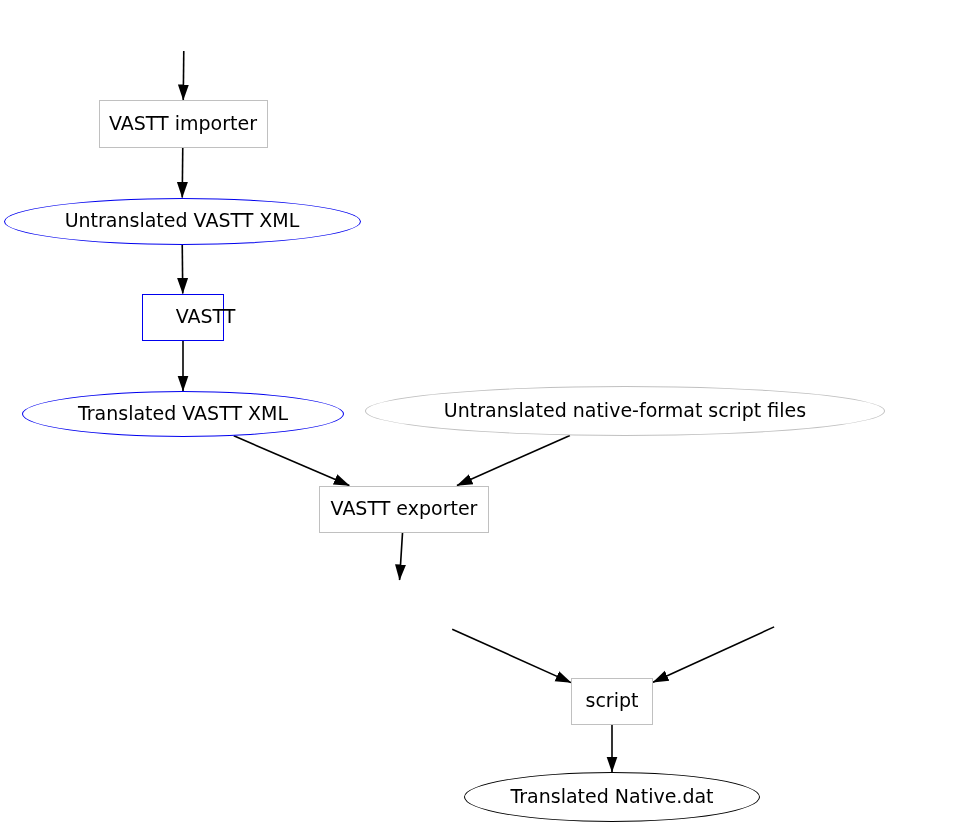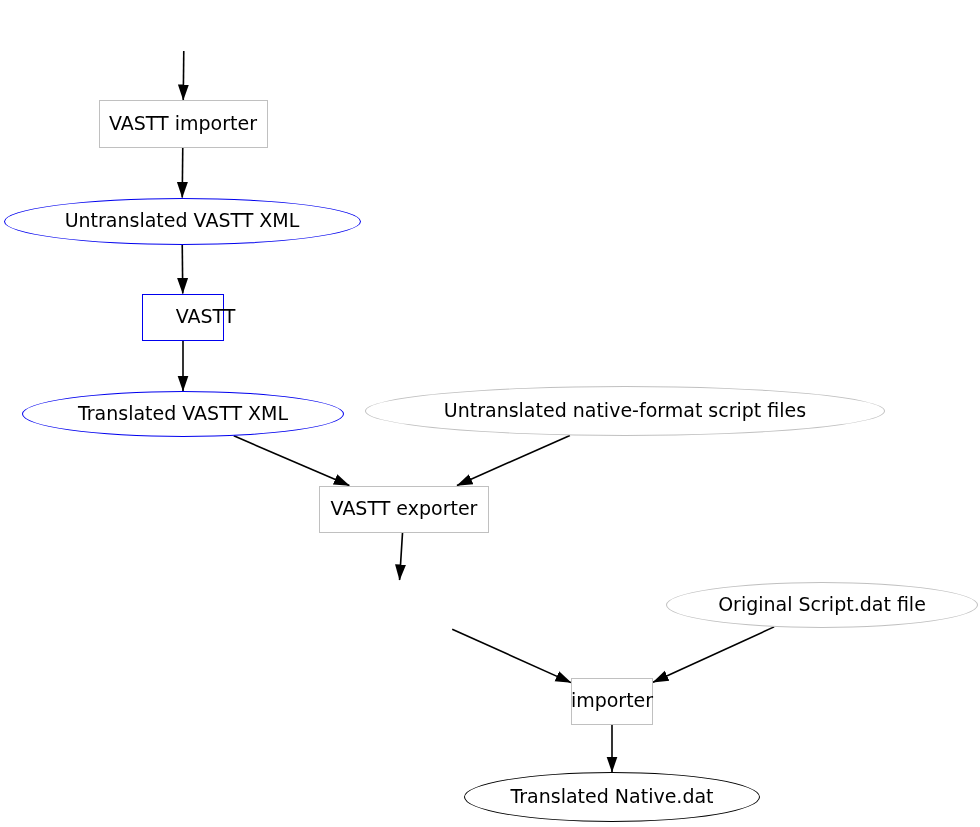--- a/index.html
+++ b/index.html
@@ -73,22 +73,19 @@
     </div>
     <div class="node ellipse" style="left: 365px; top: 386px; width: 520px; height: 50px; border: 1px solid rgb(192, 192, 192);">
       <span class="label">Untranslated native-format script files</span>
     </div>
     <div class="node ellipse" style="left: 22px; top: 391px; width: 322px; height: 46px; border: 1.4px solid rgb(0, 0, 238);">
       <span class="label">Translated VASTT XML</span>
     </div>
     <div class="node box" style="left: 319px; top: 485.5px; width: 170px; height: 47px; border: 1px solid rgb(192, 192, 192);">
       <span class="label">VASTT exporter</span>
     </div>
-    <div class="node ellipse" style="left: 666px; top: 582px; width: 312px; height: 46px; border: 1px solid rgb(192, 192, 192);">
-      <span class="label">Original Script.dat file</span>
-    </div>
     <div class="node box" style="left: 571px; top: 677.5px; width: 82px; height: 47px; border: 1px solid rgb(192, 192, 192);">
-      <span class="label">importer</span>
+      <span class="label">script</span>
     </div>
     <div class="node ellipse" style="left: 464px; top: 772px; width: 296px; height: 50px; border: 1.5px solid rgb(0, 0, 0);">
       <span class="label">Translated Native.dat</span>
     </div>
   </div>
 
 </body></html>

